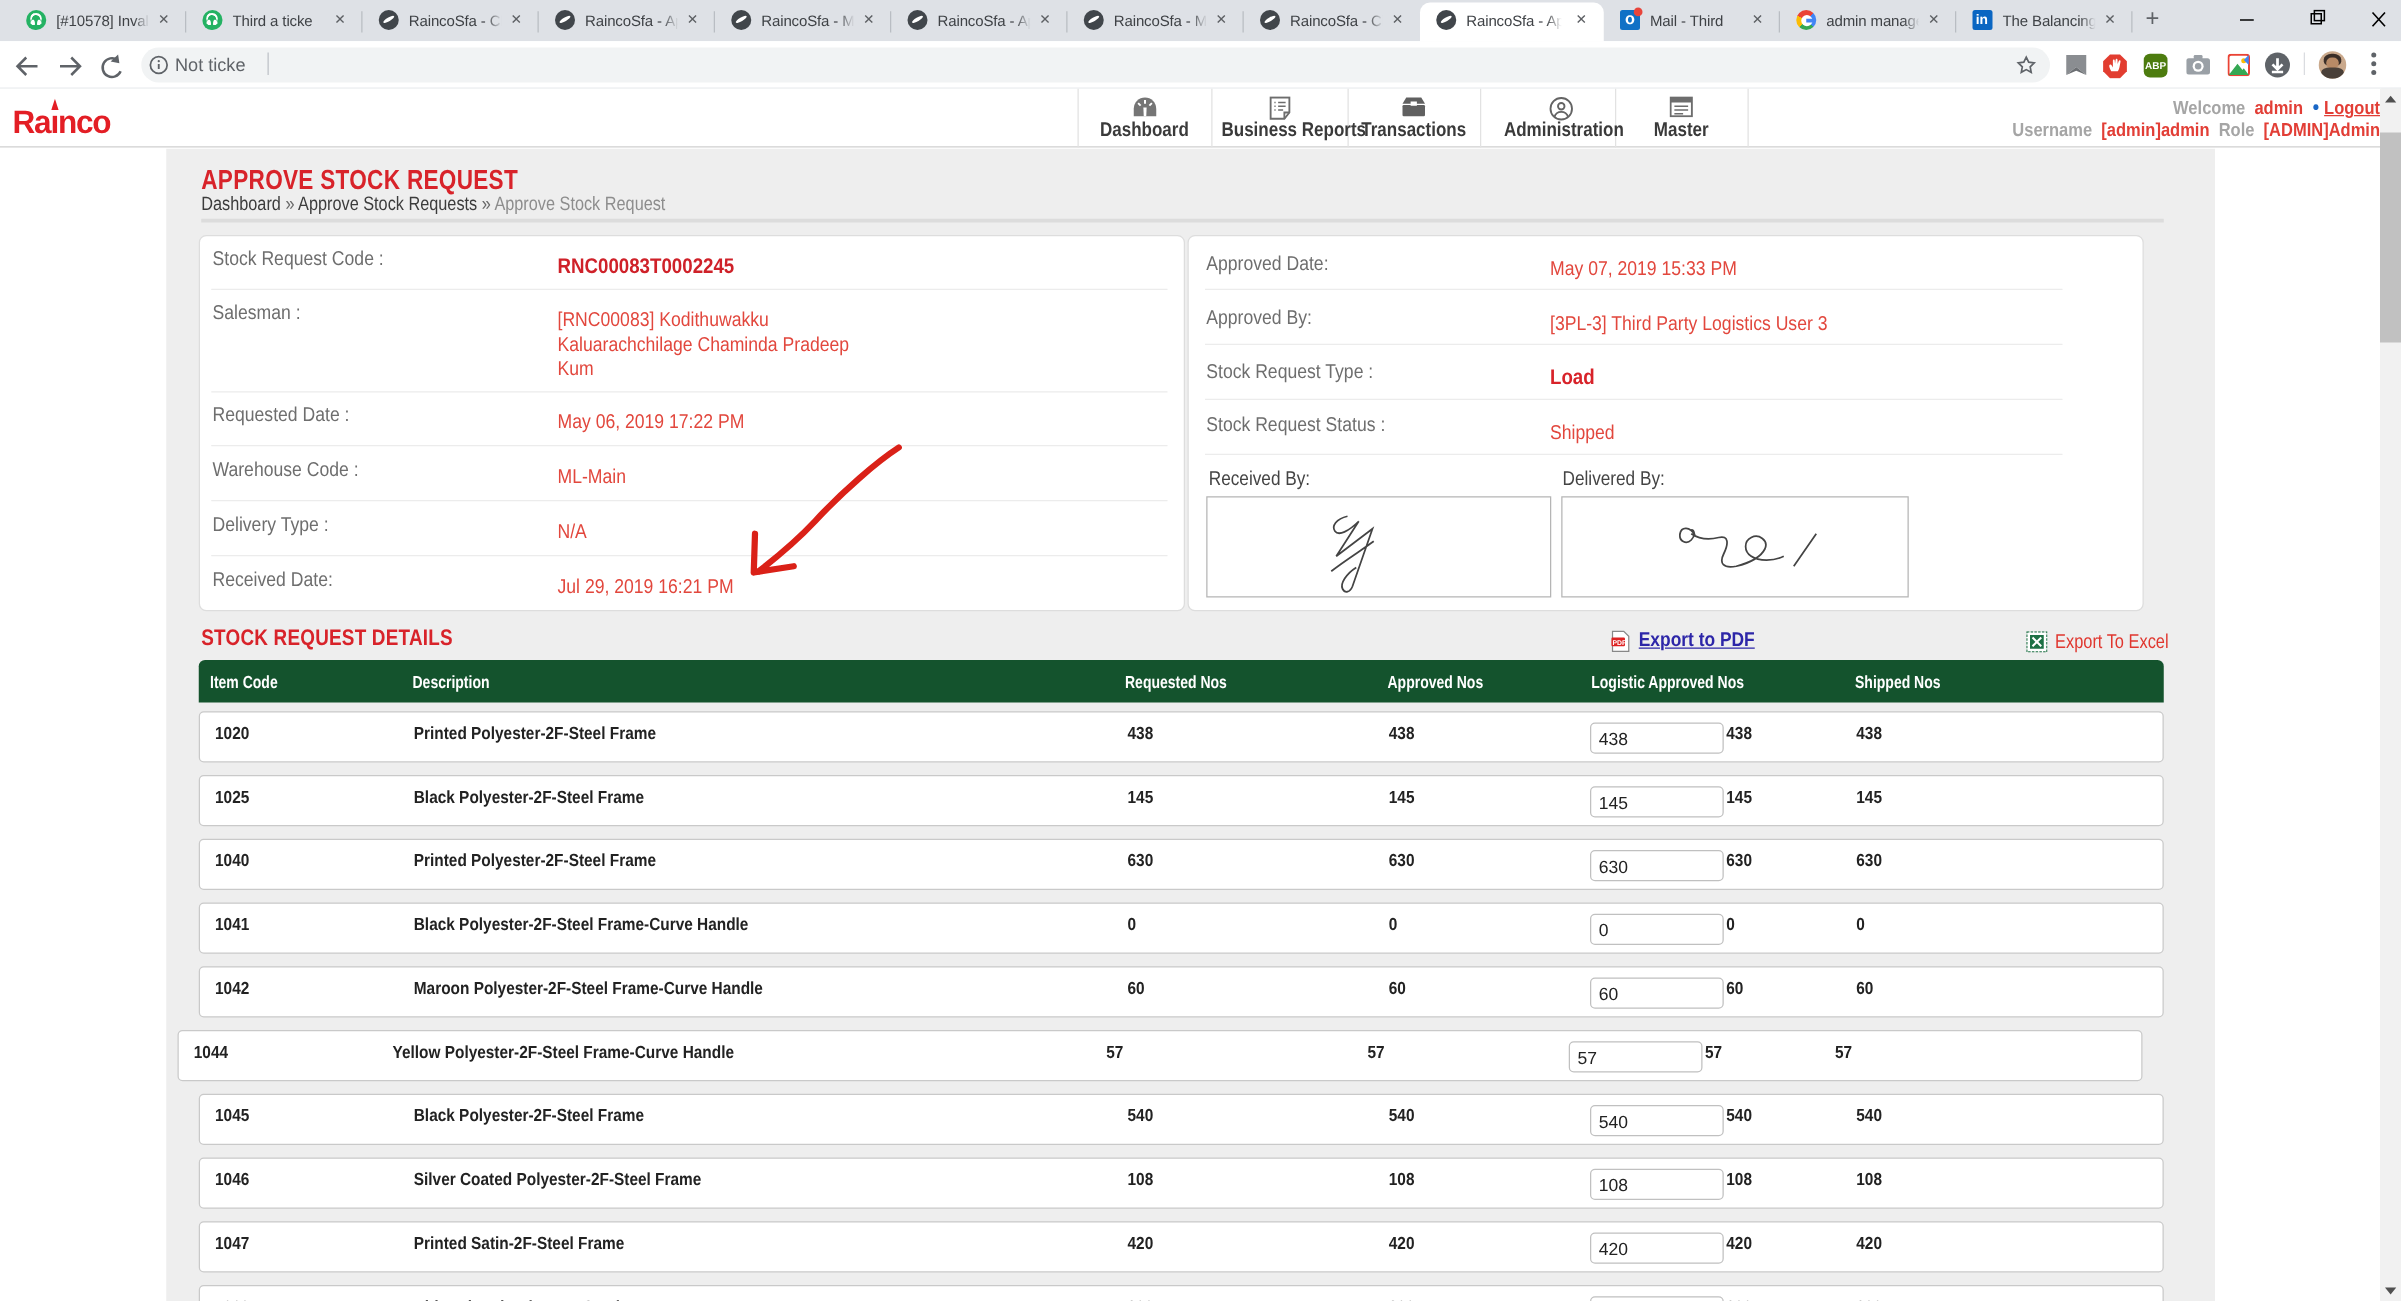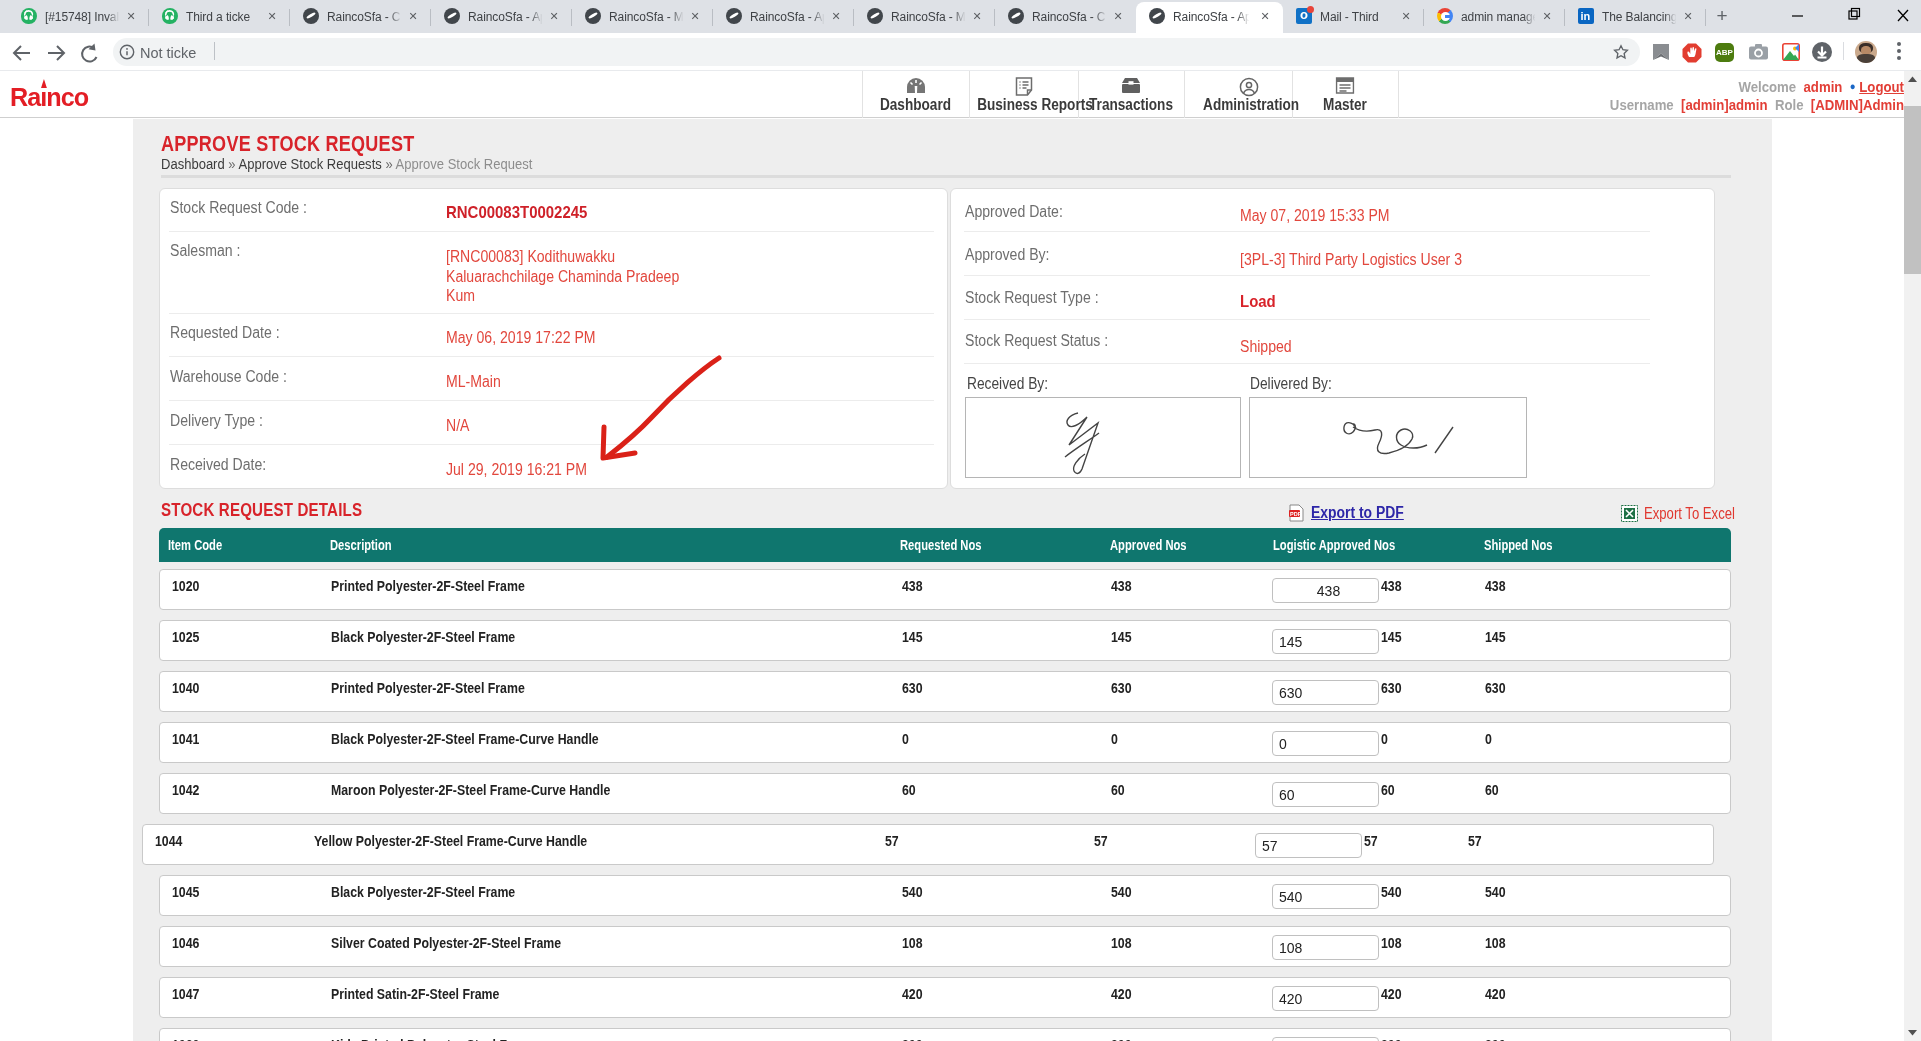--- a/index.html
+++ b/index.html
@@ -34,21 +34,21 @@
   .ct { top:8px; font-size:14px; font-weight:bold; color:#222; transform:scaleX(0.88); transform-origin:left; white-space:nowrap; }
   .inp { top:8px; width:107px; height:25px; background:#fff; border:1px solid #c0c0c0; border-radius:4px; font-size:14px; color:#222; padding:4px 0 0 6px; }
 </style>
 </head>
 <body>
 
 <div class="abs" id="tabstrip" style="left:0;top:0;width:1921px;height:33px;background:#dee1e6;font-size:12px;color:#3f4246;">
 
   <div class="tab" style="left:8px;">
       <span class="fav fav-hf"></span>
-      <span class="ttl">[#15748] Invali</span>
+      <span class="ttl">[#10578] Invali</span>
       <span class="tx">✕</span>
     </div>
   <div class="tab" style="left:149px;">
       <span class="fav fav-hf"></span>
       <span class="ttl">Third a ticke</span>
       <span class="tx">✕</span>
     </div>
   <div class="tab" style="left:290px;">
       <span class="fav fav-gl"></span>
       <span class="ttl">RaincoSfa - Cle</span>
@@ -319,29 +319,29 @@
   <text x="1" y="12" font-size="5.5" fill="#fff" font-weight="bold" font-family="Liberation Sans">PDF</text>
 </svg>
 <div class="abs" style="left:1311px;top:504px;font-size:16px;font-weight:bold;color:#2d26a8;text-decoration:underline;transform:scaleX(0.87);transform-origin:left;white-space:nowrap;">Export to PDF</div>
 <svg class="abs" style="left:1621px;top:505px;" width="17" height="17" viewBox="0 0 17 17">
   <rect x="0.5" y="0.5" width="16" height="16" fill="#fff" stroke="#1e7145" stroke-width="1" stroke-dasharray="2 1"></rect>
   <rect x="3" y="3" width="11" height="11" fill="#1e7145"></rect>
   <path d="M5 5 L12 12 M12 5 L5 12" stroke="#fff" stroke-width="1.6"></path>
 </svg>
 <div class="abs" style="left:1644px;top:505px;font-size:16px;color:#e0372f;transform:scaleX(0.82);transform-origin:left;white-space:nowrap;">Export To Excel</div>
 
-<div class="abs" style="left:159px;top:528px;width:1572px;height:34px;background:#0f766e;border-radius:5px 5px 0 0;">
+<div class="abs" style="left:159px;top:528px;width:1572px;height:34px;background:#14532d;border-radius:5px 5px 0 0;">
   <div class="abs" style="left:9px;top:9px;font-size:14px;font-weight:bold;color:#fff;transform:scaleX(0.8);transform-origin:left;white-space:nowrap;">Item Code</div>
   <div class="abs" style="left:171px;top:9px;font-size:14px;font-weight:bold;color:#fff;transform:scaleX(0.8);transform-origin:left;white-space:nowrap;">Description</div>
   <div class="abs" style="left:741px;top:9px;font-size:14px;font-weight:bold;color:#fff;transform:scaleX(0.8);transform-origin:left;white-space:nowrap;">Requested Nos</div>
   <div class="abs" style="left:951px;top:9px;font-size:14px;font-weight:bold;color:#fff;transform:scaleX(0.8);transform-origin:left;white-space:nowrap;">Approved Nos</div>
   <div class="abs" style="left:1114px;top:9px;font-size:14px;font-weight:bold;color:#fff;transform:scaleX(0.8);transform-origin:left;white-space:nowrap;">Logistic Approved Nos</div>
   <div class="abs" style="left:1325px;top:9px;font-size:14px;font-weight:bold;color:#fff;transform:scaleX(0.8);transform-origin:left;white-space:nowrap;">Shipped Nos</div>
 </div>
-<div class="abs row" style="left:159px;top:569px;text-align:center;">
+<div class="abs row" style="left:159px;top:569px;">
   <div class="abs ct" style="left:12px;">1020</div>
   <div class="abs ct" style="left:171px;">Printed Polyester-2F-Steel Frame</div>
   <div class="abs ct" style="left:742px;">438</div>
   <div class="abs ct" style="left:951px;">438</div>
   <div class="abs inp" style="left:1112px;">438</div>
   <div class="abs ct" style="left:1221px;">438</div>
   <div class="abs ct" style="left:1325px;">438</div>
 </div>
 <div class="abs row" style="left:159px;top:620px;">
   <div class="abs ct" style="left:12px;">1025</div>

